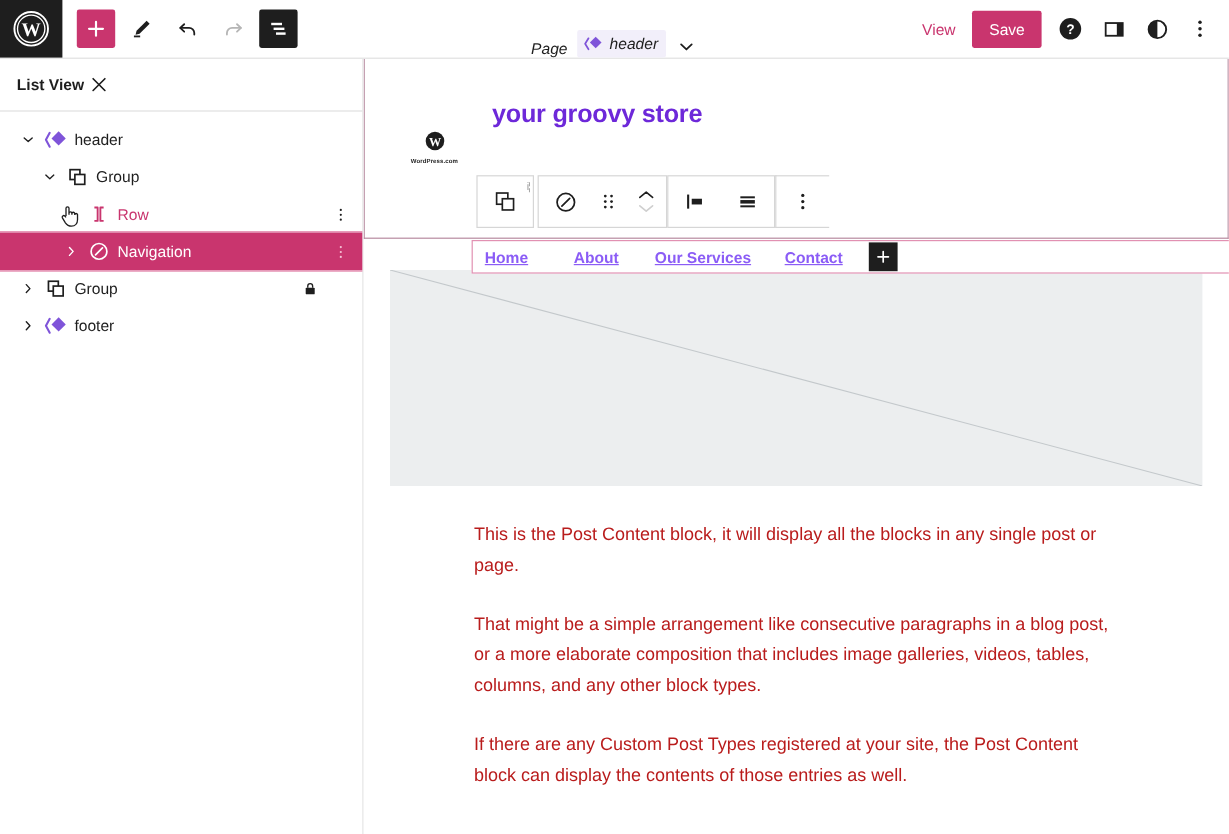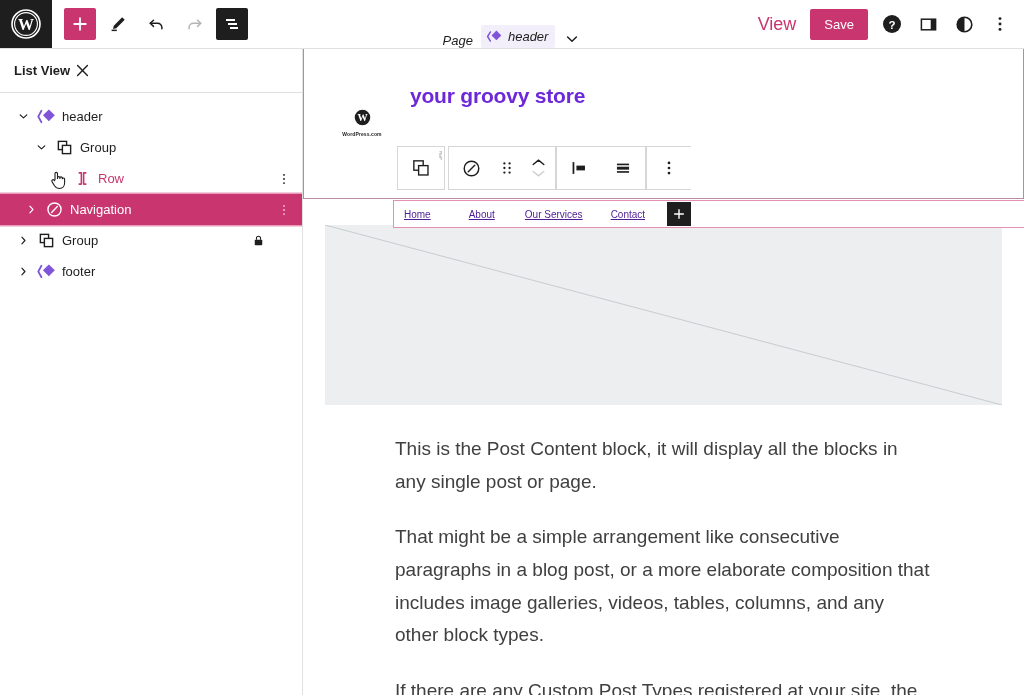--- a/index.html
+++ b/index.html
@@ -108,21 +108,21 @@
     align-items: center;
   }
   .topbar-right {
     margin-left: auto;
     display: flex;
     align-items: center;
     gap: 4px;
     padding-right: 8px;
   }
   .view-link {
-    font-size: 18px;
+    font-size: 13px;
     color: #c9356e;
     padding: 6px 10px;
     cursor: pointer;
     background: none;
     border: none;
     font-family: inherit;
   }
   .save-btn {
     font-size: 13px;
     color: #ffffff;
@@ -352,25 +352,26 @@
     height: 28px;
     border: 1.5px solid #e291b2;
     box-sizing: border-box;
     display: flex;
     align-items: center;
     gap: 0;
     background: #ffffff;
     z-index: 20;
   }
   .nav-item {
-    font-size: 10px;
-    color: #4c1d95;
+    font-size: 13px;
+    color: #8b5cf6;
     text-decoration: underline;
     cursor: pointer;
     white-space: nowrap;
+    font-weight: bold;
   }
   .nav-appender {
     width: 24px;
     height: 24px;
     background: #1e1e1e;
     color: #ffffff;
     display: flex;
     align-items: center;
     justify-content: center;
     cursor: pointer;
@@ -383,23 +384,23 @@
     margin: 26px 22px 0 22px;
     height: 180px;
     background: #eceeef;
     position: relative;
     overflow: hidden;
   }
   .post-content {
     margin: 28px 92px 0 92px;
   }
   .post-content p {
-    font-size: 19px;
+    font-size: 15px;
     line-height: 1.72;
-    color: #404040;
+    color: #b91c1c;
     margin: 0 0 23px 0;
   }
 </style>
 </head>
 <body>
 
 <div class="app">
 
   <div class="topbar">
 
@@ -555,21 +556,21 @@
               <svg viewBox="0 0 20 20" width="16" height="16">
                 <circle cx="10" cy="4.9" r="1.15" fill="#1e1e1e"></circle>
                 <circle cx="10" cy="10" r="1.15" fill="#1e1e1e"></circle>
                 <circle cx="10" cy="15.1" r="1.15" fill="#1e1e1e"></circle>
               </svg>
             </span>
             <span class="hand-cursor"><svg viewBox="0 0 20 22" width="20" height="22">
                 <path d="M7 11V4.6a1.25 1.25 0 012.5 0V10m0-1.2a1.2 1.2 0 012.4 0V10m0-.9a1.2 1.2 0 012.4 0v1.1m0-.4a1.2 1.2 0 012.3 0v4.3c0 3.1-2 5.4-5 5.4-2.6 0-3.9-1-5.1-2.8L4 12.6a1.3 1.3 0 012-1.6l1 1.1" fill="#ffffff" stroke="#1e1e1e" stroke-width="1.1" stroke-linejoin="round"></path>
               </svg></span>
           </div>
-          <div class="tree-row selected" style="padding-left: 20px;">
+          <div class="tree-row selected" style="padding-left: 48px;">
             <span class="twisty">
               <svg viewBox="0 0 18 18" width="13" height="13">
                 <path d="M6.8 4.4L11 9l-4.2 4.6" fill="none" stroke="#ffffff" stroke-width="1.6" stroke-linecap="round" stroke-linejoin="round"></path>
               </svg>
             </span>
             <span class="tree-icon">
               <svg viewBox="0 0 24 24" width="21" height="21">
                 <circle cx="12" cy="12" r="7.5" fill="none" stroke="#ffffff" stroke-width="1.6"></circle>
                 <path d="M8.7 15.3L15.3 8.7" stroke="#ffffff" stroke-width="1.6" stroke-linecap="round"></path>
               </svg>

